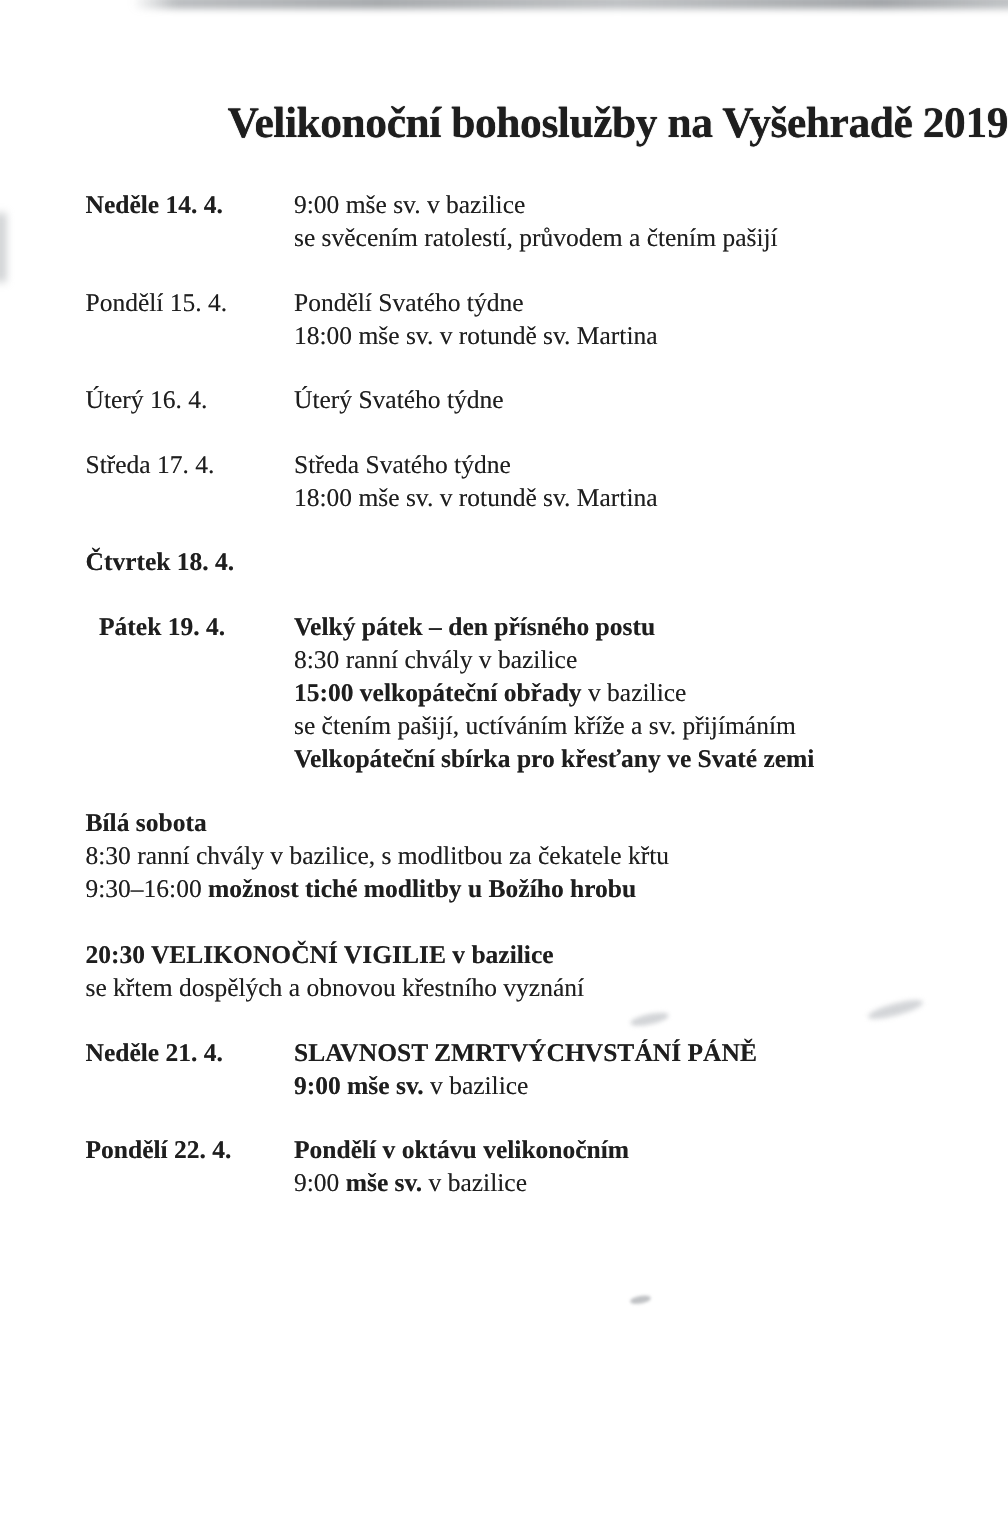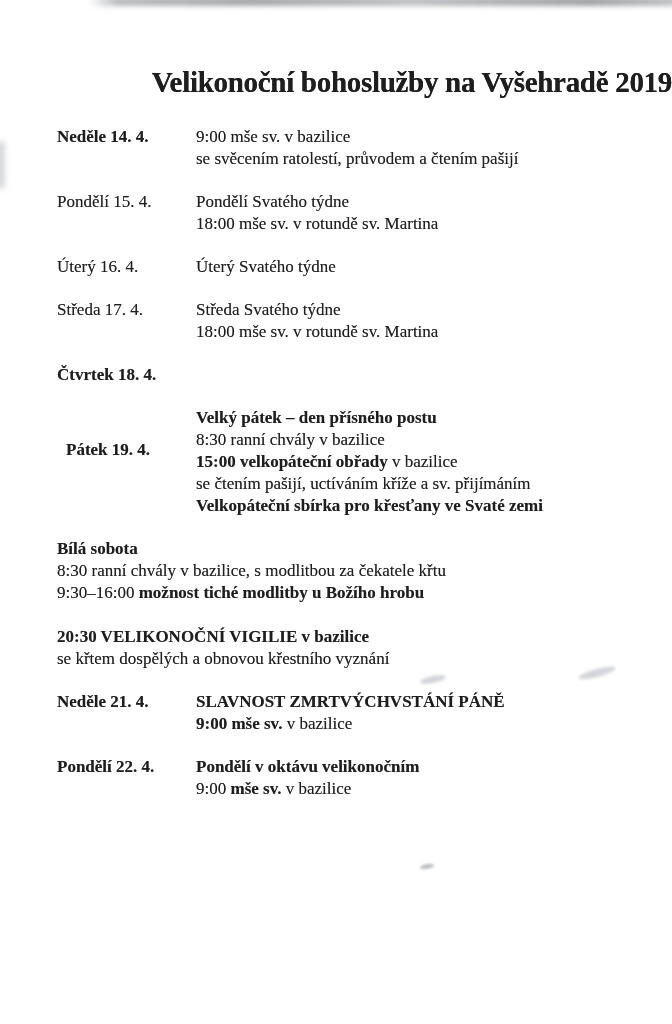--- a/index.html
+++ b/index.html
@@ -28,21 +28,21 @@
   }
   .entry{
     display:flex;
     margin-bottom:21px;
     font-size:17px;
     line-height:22px;
     text-shadow:0 0 .4px rgba(0,0,0,.45);
   }
   .date{width:139px;flex:none;}
   .date.b{font-weight:bold;}
-  .date.ind{padding-left:9px;box-sizing:border-box;margin-top:32px;}
+  .date.ind{padding-left:9px;box-sizing:border-box;}
   .desc{flex:1;min-width:0;}
   .line{min-height:22px;white-space:nowrap;}
   .line .b{font-weight:bold;}
   
   .top-smudge{
     position:absolute;top:-3px;left:88px;right:-5px;height:9px;
     background:linear-gradient(90deg,
       rgba(128,133,138,0) 0%,
       rgba(128,133,138,.55) 5%,
       rgba(108,113,118,.62) 28%,

